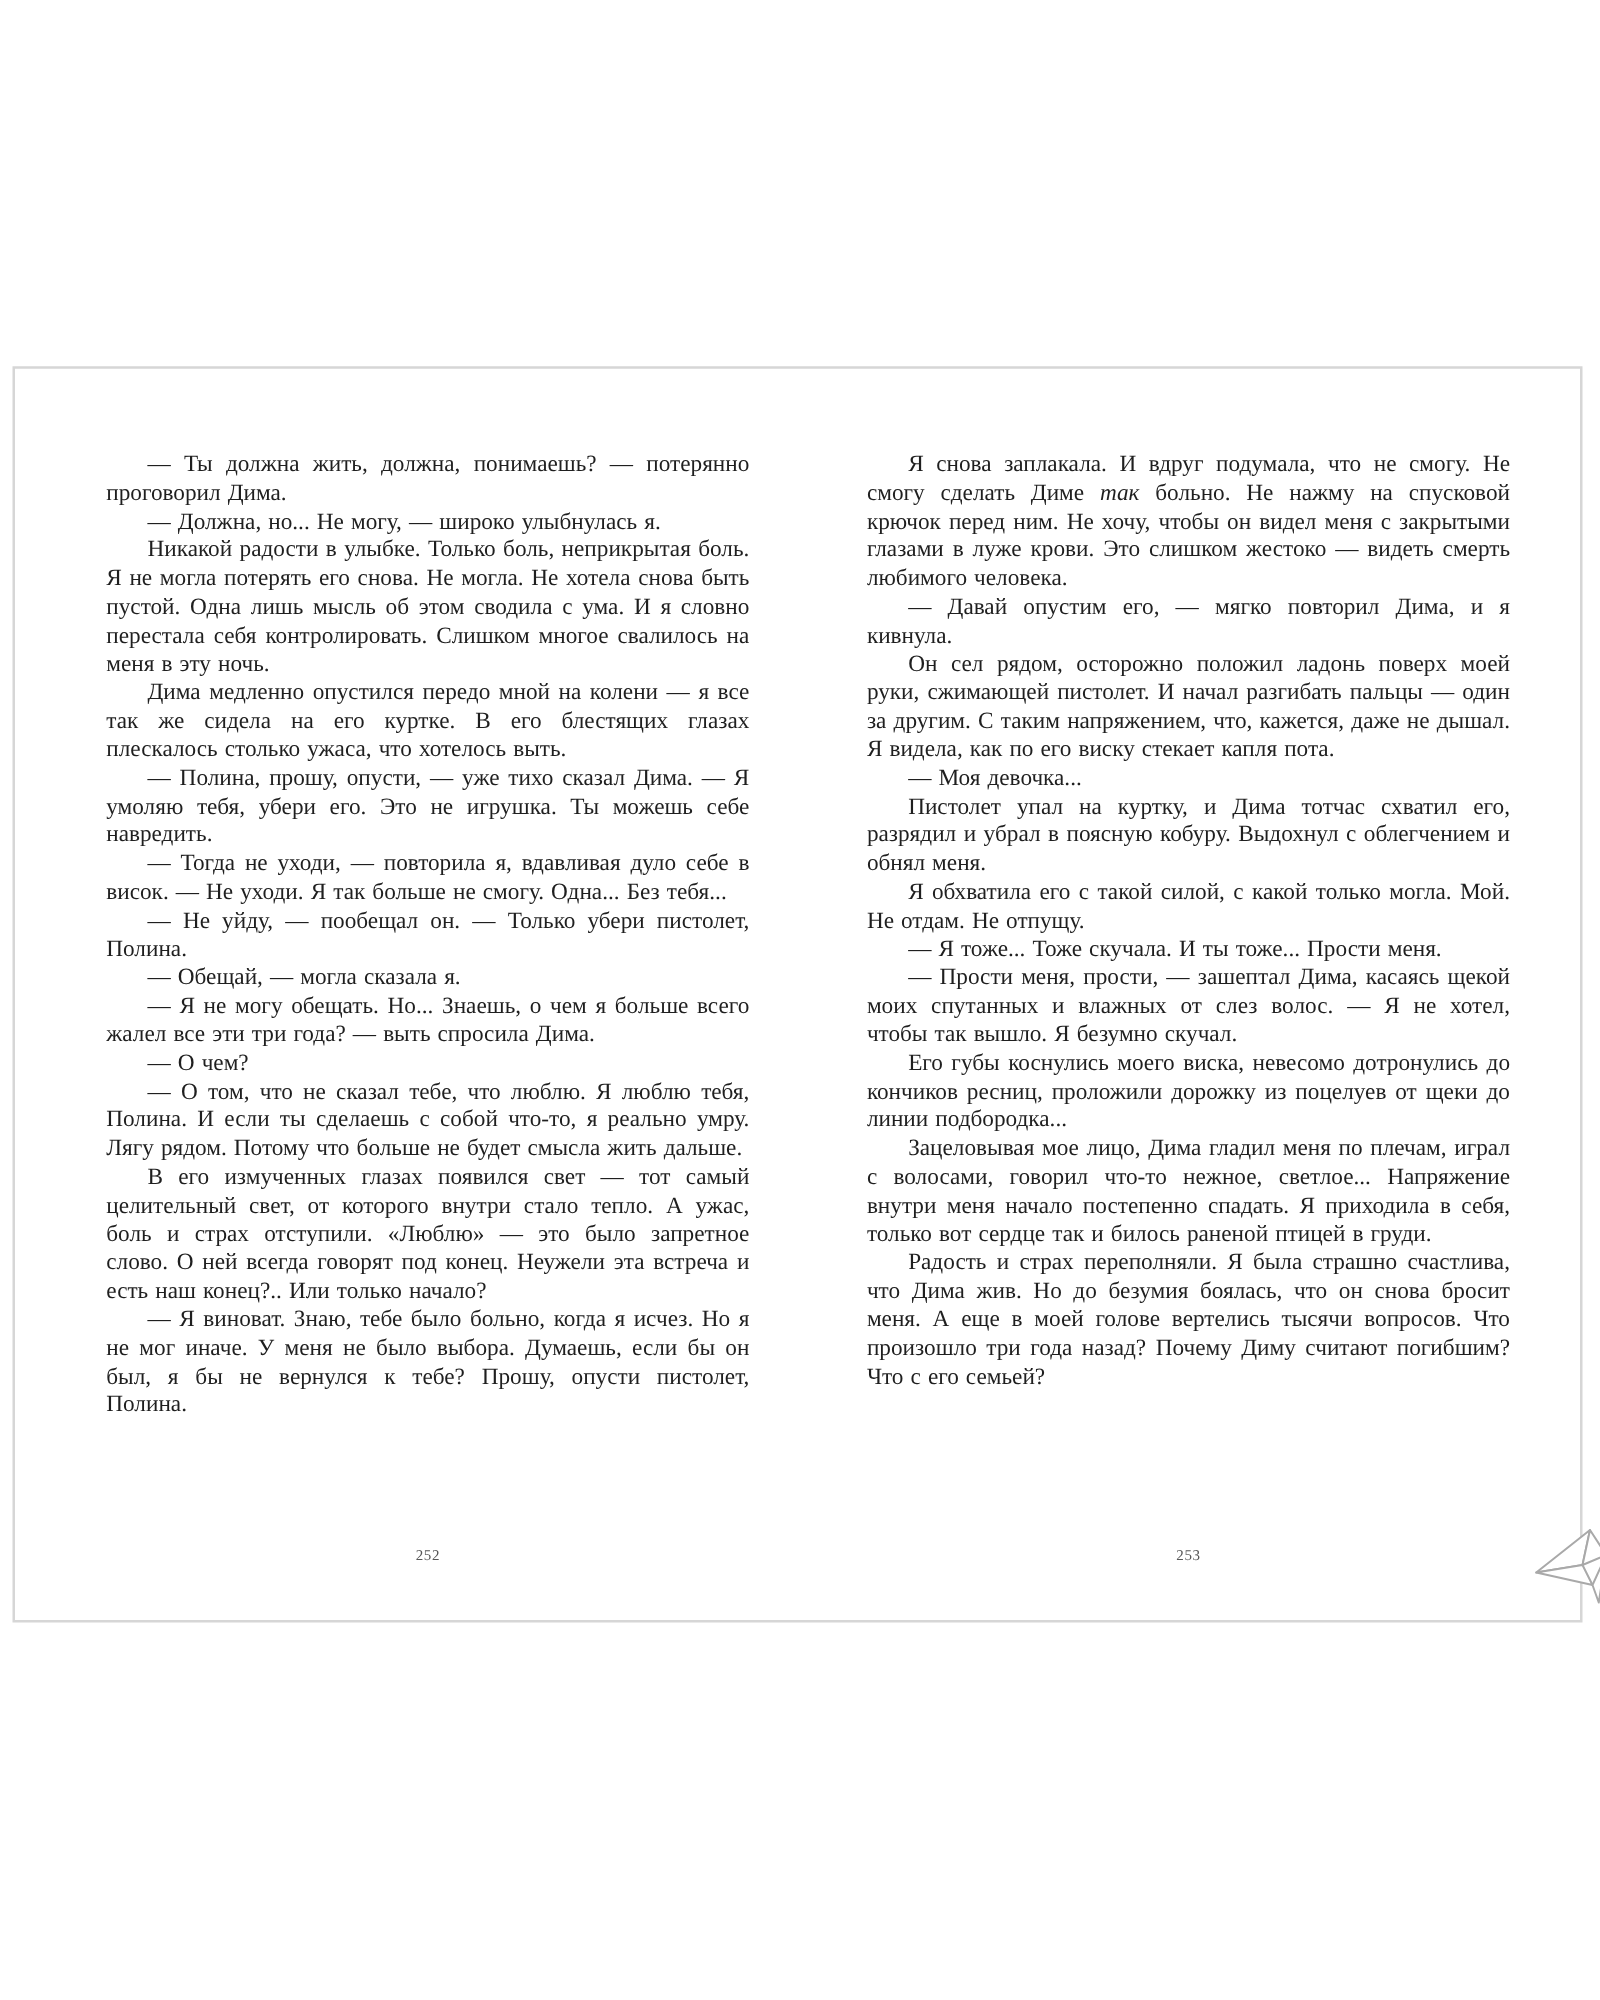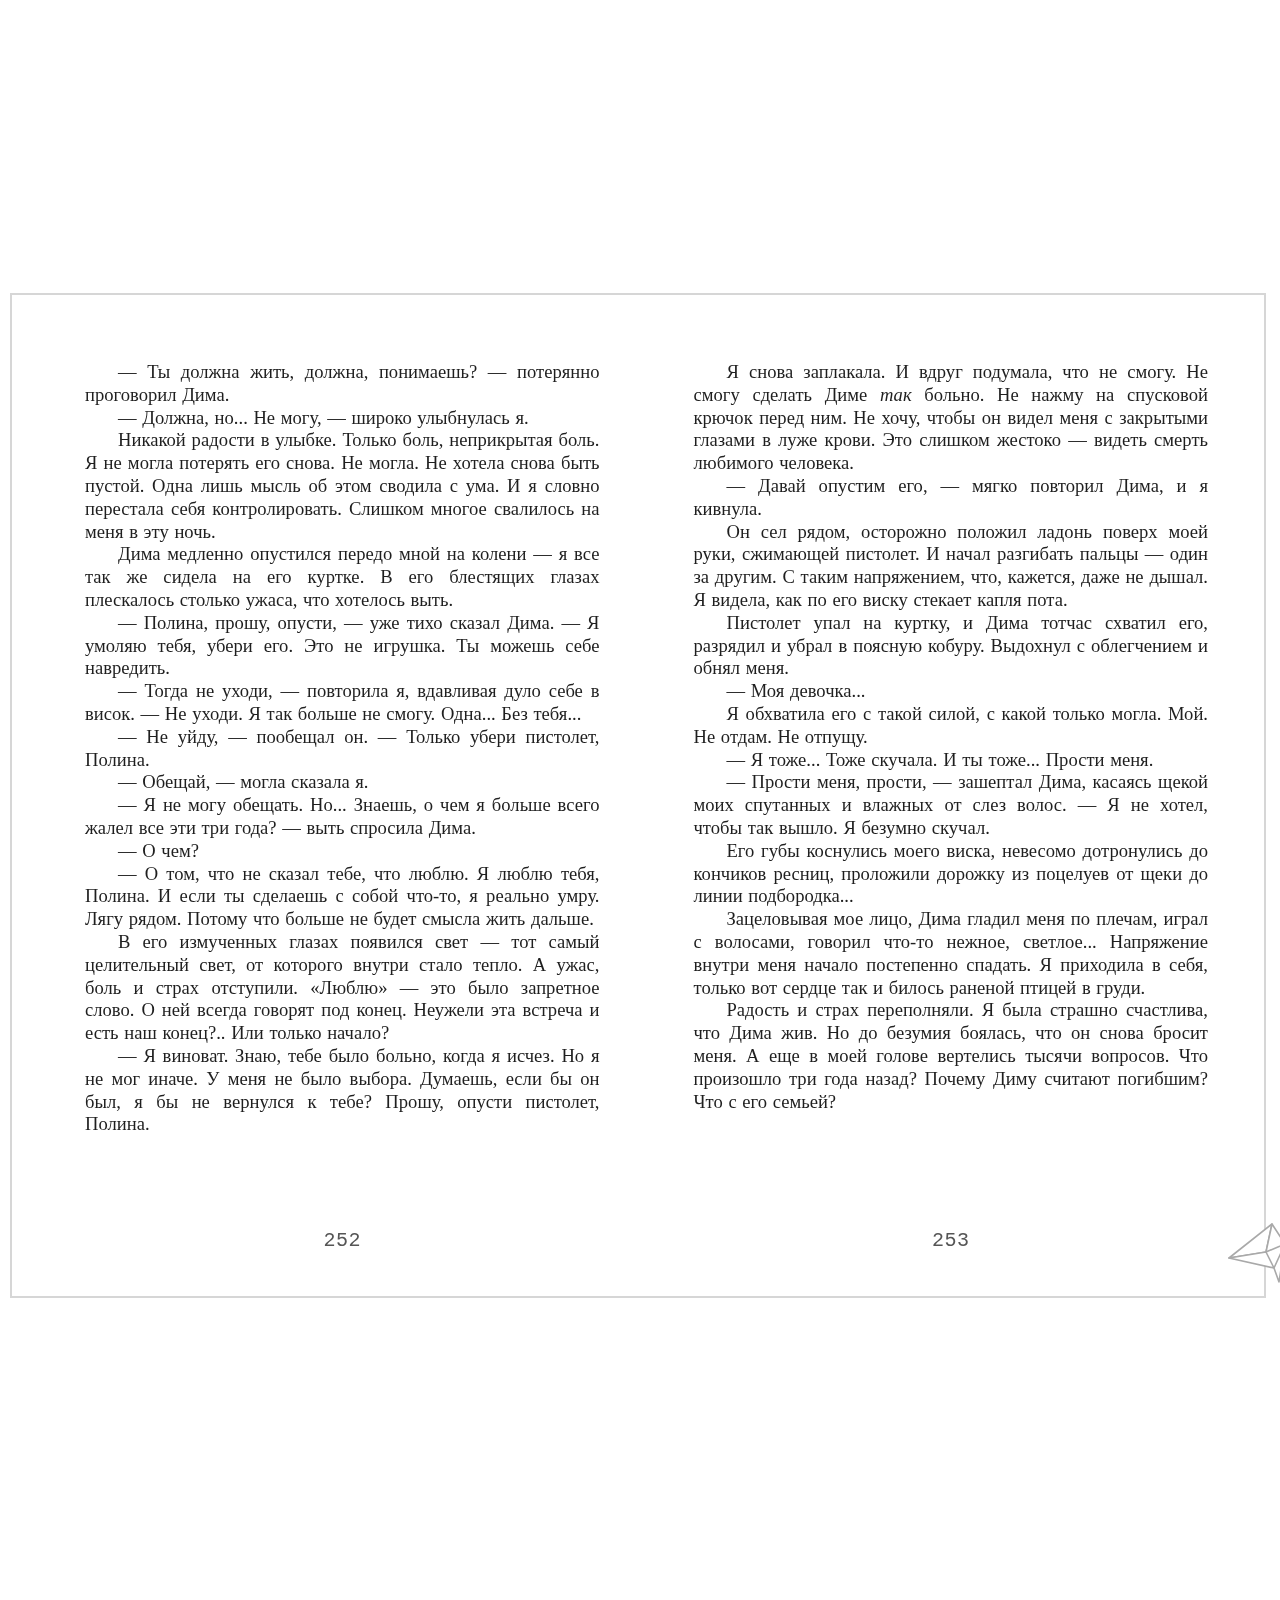--- a/index.html
+++ b/index.html
@@ -59,22 +59,22 @@
   .page-text p.continues {
     text-align-last: justify;
   }
   .page-text em {
     font-style: italic;
   }
   .page-number {
     margin-top: auto;
     margin-bottom: 44px;
     text-align: center;
-    font-family: Liberation Mono, monospace;
-    font-size: 20px;
+    font-family: Liberation Serif, serif;
+    font-size: 12px;
     color: #565656;
     letter-spacing: 0.5px;
   }
   .corner-plane {
     position: absolute;
     left: 1226px;
     top: 1220px;
     width: 62px;
     height: 68px;
     z-index: 5;
@@ -105,22 +105,22 @@
             <p>— Я виноват. Знаю, тебе было больно, когда я исчез. Но я не мог иначе. У меня не было выбора. Думаешь, если бы он был, я бы не вернулся к тебе? Прошу, опусти пистолет, Полина.</p>
           </div>
         <div class="page-number">252</div>
       </div>
 
       <div class="page">
         <div class="page-text">
             <p>Я снова заплакала. И вдруг подумала, что не смогу. Не смогу сделать Диме <em>так</em> больно. Не нажму на спусковой крючок перед ним. Не хочу, чтобы он видел меня с закрытыми глазами в луже крови. Это слишком жестоко — видеть смерть любимого человека.</p>
             <p>— Давай опустим его, — мягко повторил Дима, и я кивнула.</p>
             <p>Он сел рядом, осторожно положил ладонь поверх моей руки, сжимающей пистолет. И начал разгибать пальцы — один за другим. С таким напряжением, что, кажется, даже не дышал. Я видела, как по его виску стекает капля пота.</p>
+            <p>— Моя девочка...</p>
             <p>Пистолет упал на куртку, и Дима тотчас схватил его, разрядил и убрал в поясную кобуру. Выдохнул с облегчением и обнял меня.</p>
-            <p>— Моя девочка...</p>
             <p>Я обхватила его с такой силой, с какой только могла. Мой. Не отдам. Не отпущу.</p>
             <p>— Я тоже... Тоже скучала. И ты тоже... Прости меня.</p>
             <p>— Прости меня, прости, — зашептал Дима, касаясь щекой моих спутанных и влажных от слез волос. — Я не хотел, чтобы так вышло. Я безумно скучал.</p>
             <p>Его губы коснулись моего виска, невесомо дотронулись до кончиков ресниц, проложили дорожку из поцелуев от щеки до линии подбородка...</p>
             <p>Зацеловывая мое лицо, Дима гладил меня по плечам, играл с волосами, говорил что-то нежное, светлое... Напряжение внутри меня начало постепенно спадать. Я приходила в себя, только вот сердце так и билось раненой птицей в груди.</p>
             <p>Радость и страх переполняли. Я была страшно счастлива, что Дима жив. Но до безумия боялась, что он снова бросит меня. А еще в моей голове вертелись тысячи вопросов. Что произошло три года назад? Почему Диму считают погибшим? Что с его семьей?</p>
           </div>
         <div class="page-number">253</div>
       </div>
 

